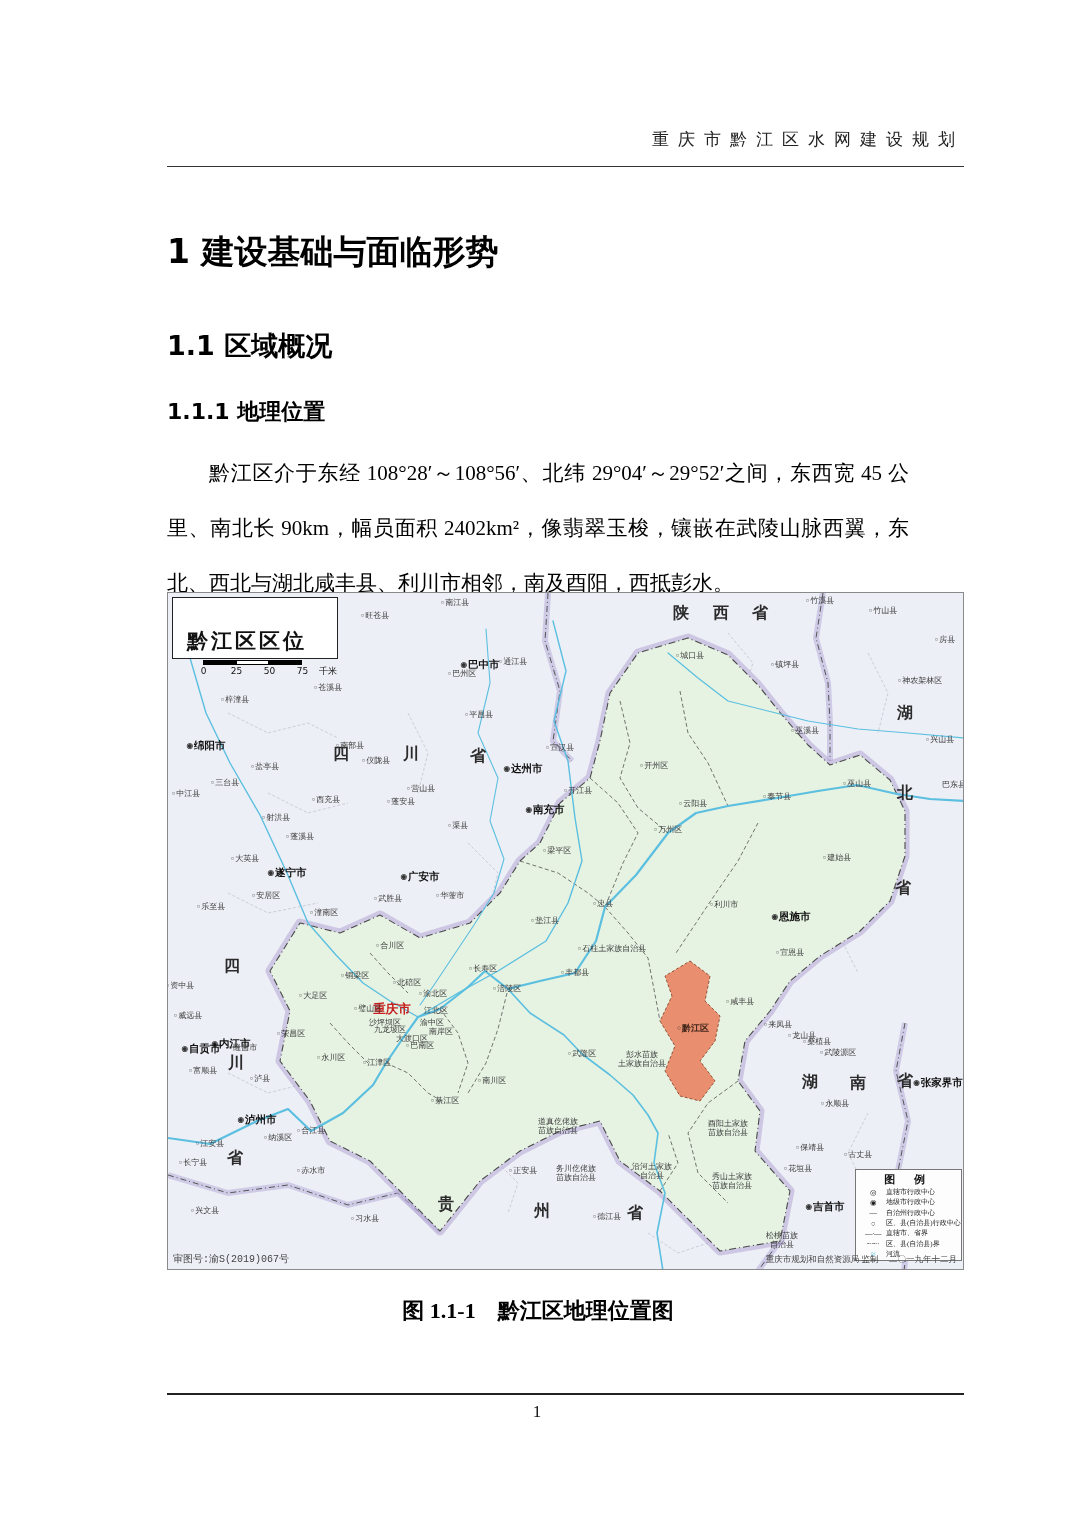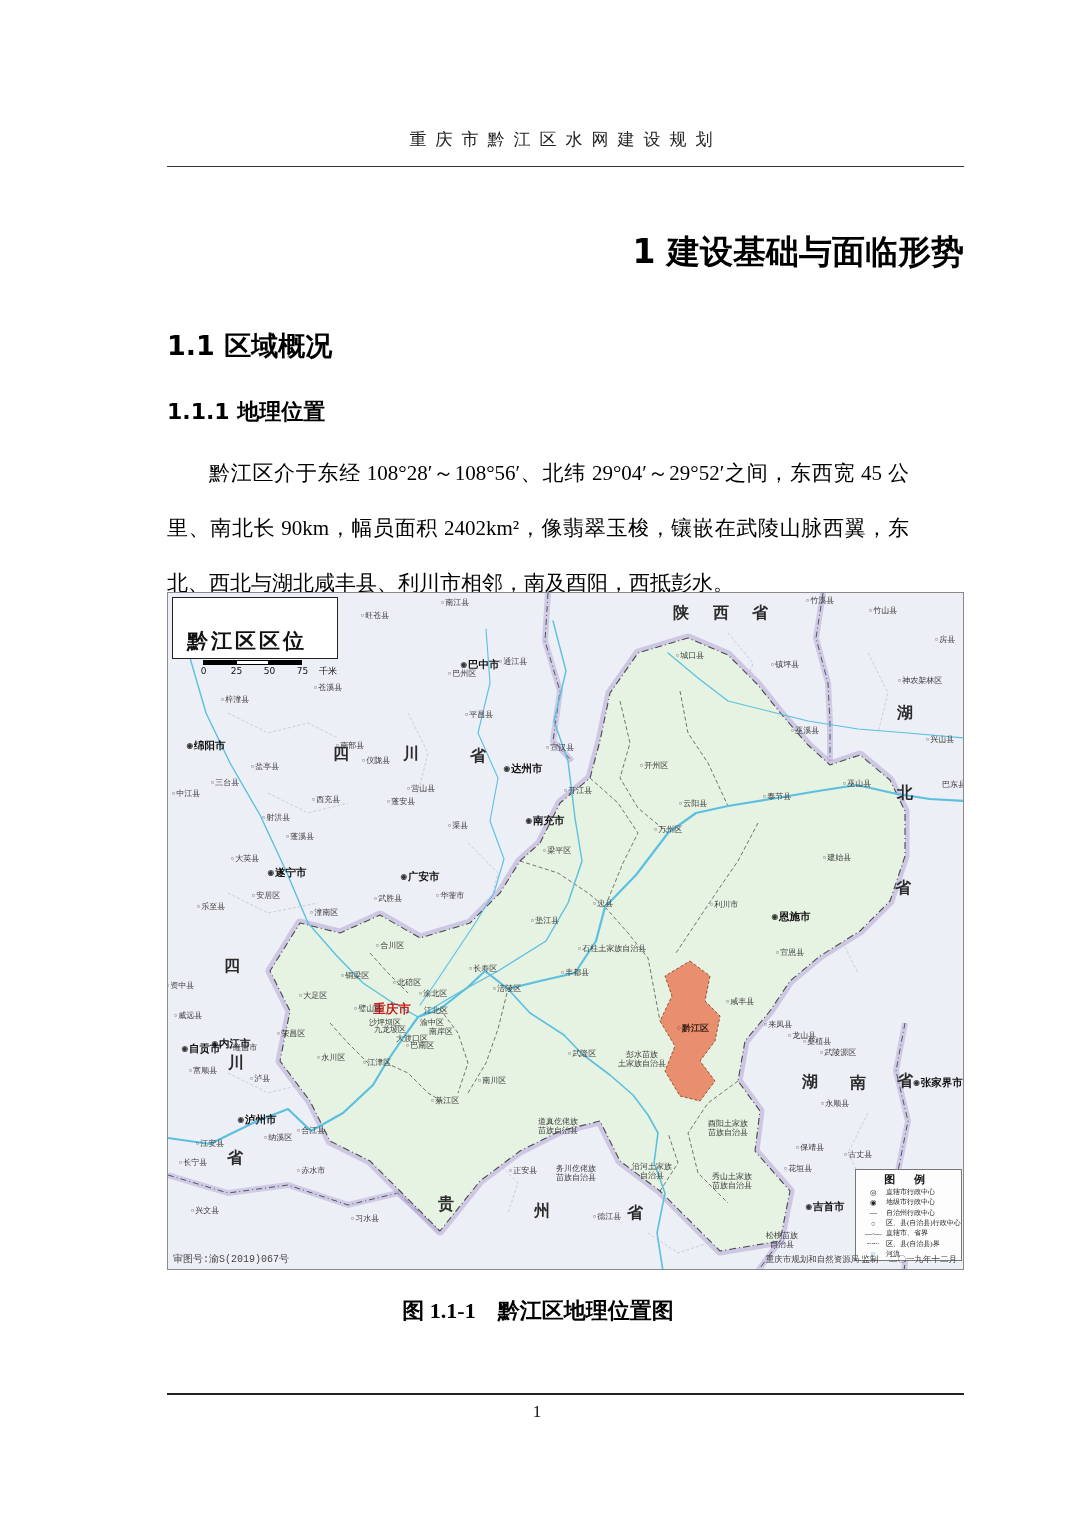--- a/index.html
+++ b/index.html
@@ -11,26 +11,26 @@
     --glow:#b7abd8;
     --ink:#1a1a1a;
   }
   *{margin:0;padding:0;box-sizing:border-box;}
   html,body{background:#fff;}
   body{
     width:1074px;height:1520px;position:relative;overflow:hidden;
     font-family:"Liberation Serif", serif;color:var(--ink);
   }
   .header-title{
-    position:absolute;top:128px;left:167px;width:797px;text-align:center;
+    position:absolute;top:128px;left:167px;width:797px;text-align:right;
     font-size:17px;letter-spacing:9px;font-family:"DejaVu Sans",sans-serif;color:#222;
   }
   .header-rule{position:absolute;top:166px;left:167px;width:797px;border-top:1.6px solid #333;}
   .h1{
-    position:absolute;top:230px;left:167px;width:797px;text-align:right;
+    position:absolute;top:230px;left:167px;width:797px;text-align:left;
     font-size:33px;font-weight:700;font-family:"DejaVu Sans",sans-serif;color:#000;
   }
   .h2{
     position:absolute;top:328px;left:167px;
     font-size:27px;font-weight:700;font-family:"DejaVu Sans",sans-serif;color:#000;
   }
   .h3{
     position:absolute;top:397px;left:167px;
     font-size:22px;font-weight:700;font-family:"DejaVu Sans",sans-serif;color:#000;
   }
@@ -193,21 +193,21 @@
       <div class="mlabel prov" style="left: 67px; top: 565px;"><span>省</span></div>
       <div class="mlabel prov" style="left: 642px; top: 489px;"><span>湖</span></div>
       <div class="mlabel prov" style="left: 690px; top: 490px;"><span>南</span></div>
       <div class="mlabel prov" style="left: 737px; top: 488px;"><span>省</span></div>
       <div class="mlabel prov" style="left: 278px; top: 611px;"><span>贵</span></div>
       <div class="mlabel prov" style="left: 374px; top: 618px;"><span>州</span></div>
       <div class="mlabel prov" style="left: 467px; top: 620px;"><span>省</span></div>
       <div class="mlabel city" style="left: 38px; top: 153px;"><span class="mk">◉</span><span>绵阳市</span></div>
       <div class="mlabel city" style="left: 312px; top: 72px;"><span class="mk">◉</span><span>巴中市</span></div>
       <div class="mlabel city" style="left: 355px; top: 176px;"><span class="mk">◉</span><span>达州市</span></div>
-      <div class="mlabel city" style="left: 377px; top: 228px;"><span class="mk">◉</span><span>南充市</span></div>
+      <div class="mlabel city" style="left: 377px; top: 217px;"><span class="mk">◉</span><span>南充市</span></div>
       <div class="mlabel city" style="left: 119px; top: 280px;"><span class="mk">◉</span><span>遂宁市</span></div>
       <div class="mlabel city" style="left: 252px; top: 284px;"><span class="mk">◉</span><span>广安市</span></div>
       <div class="mlabel city" style="left: 63px; top: 415px; margin-top: 36px;"><span class="mk">◉</span><span>内江市</span></div>
       <div class="mlabel city" style="left: 33px; top: 456px;"><span class="mk">◉</span><span>自贡市</span></div>
       <div class="mlabel city" style="left: 89px; top: 527px;"><span class="mk">◉</span><span>泸州市</span></div>
       <div class="mlabel city" style="left: 623px; top: 300px; margin-top: 24px;"><span class="mk">◉</span><span>恩施市</span></div>
       <div class="mlabel city" style="left: 770px; top: 490px;"><span class="mk">◉</span><span>张家界市</span></div>
       <div class="mlabel city" style="left: 657px; top: 614px;"><span class="mk">◉</span><span>吉首市</span></div>
       <div class="mlabel cap" style="left: 224px; top: 416px;"><span>重庆市</span></div>
       <div class="mlabel cty" style="left: 207px; top: 23px;"><span class="mk">○</span><span>旺苍县</span></div>

